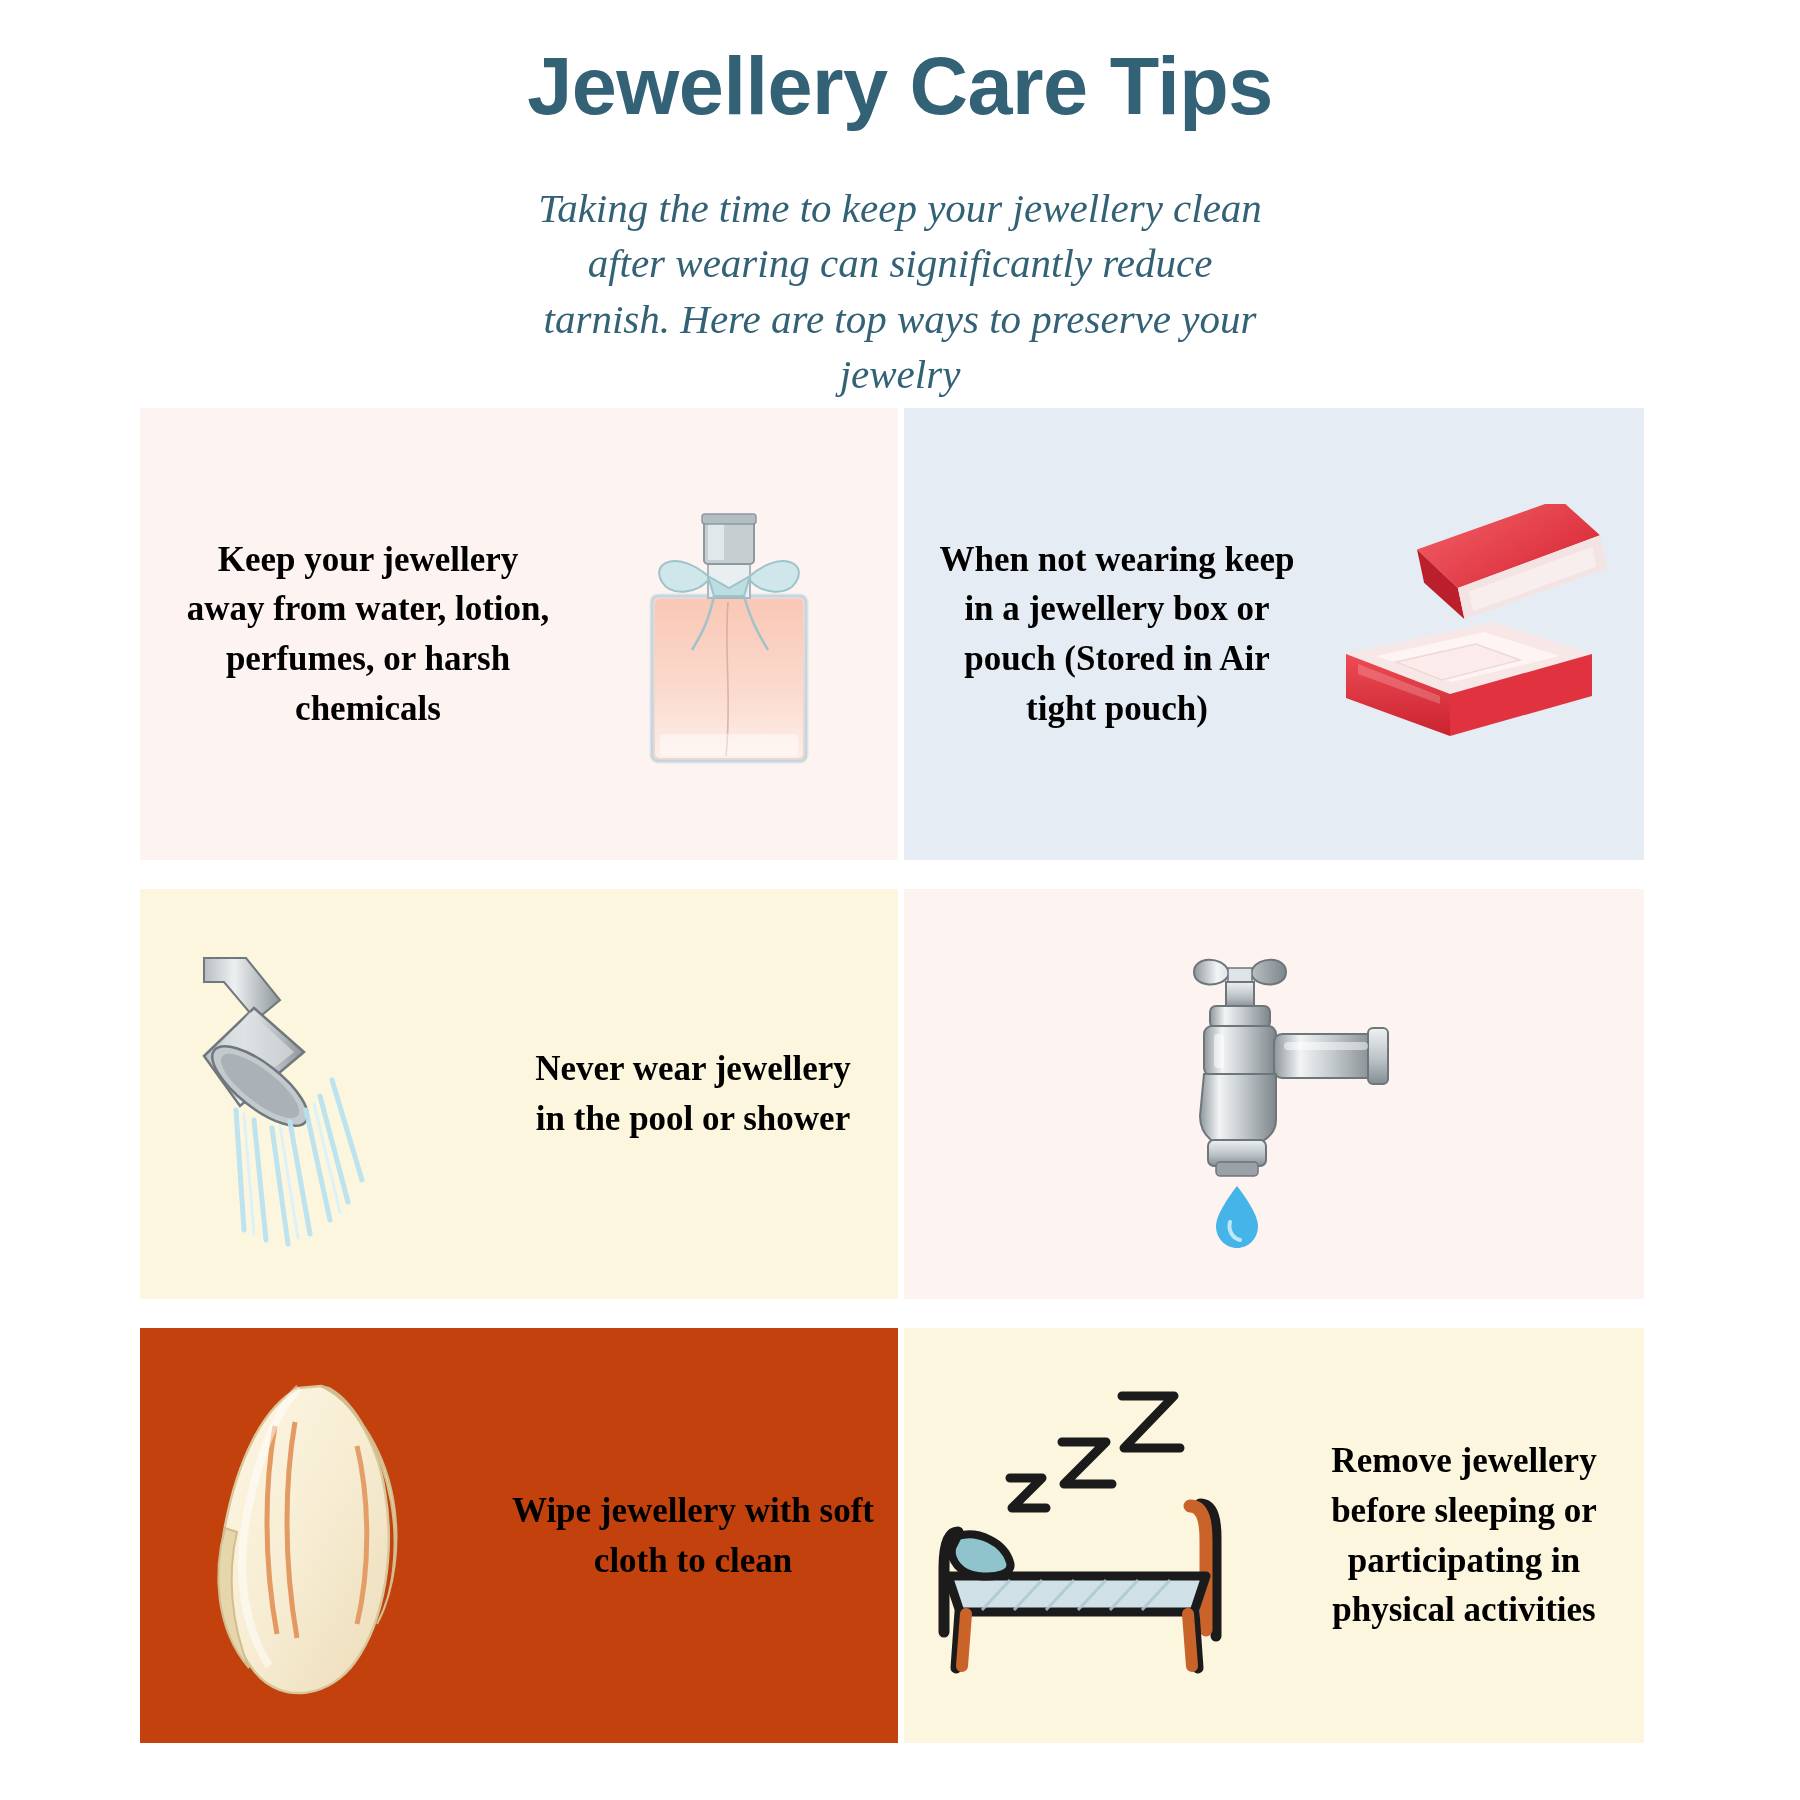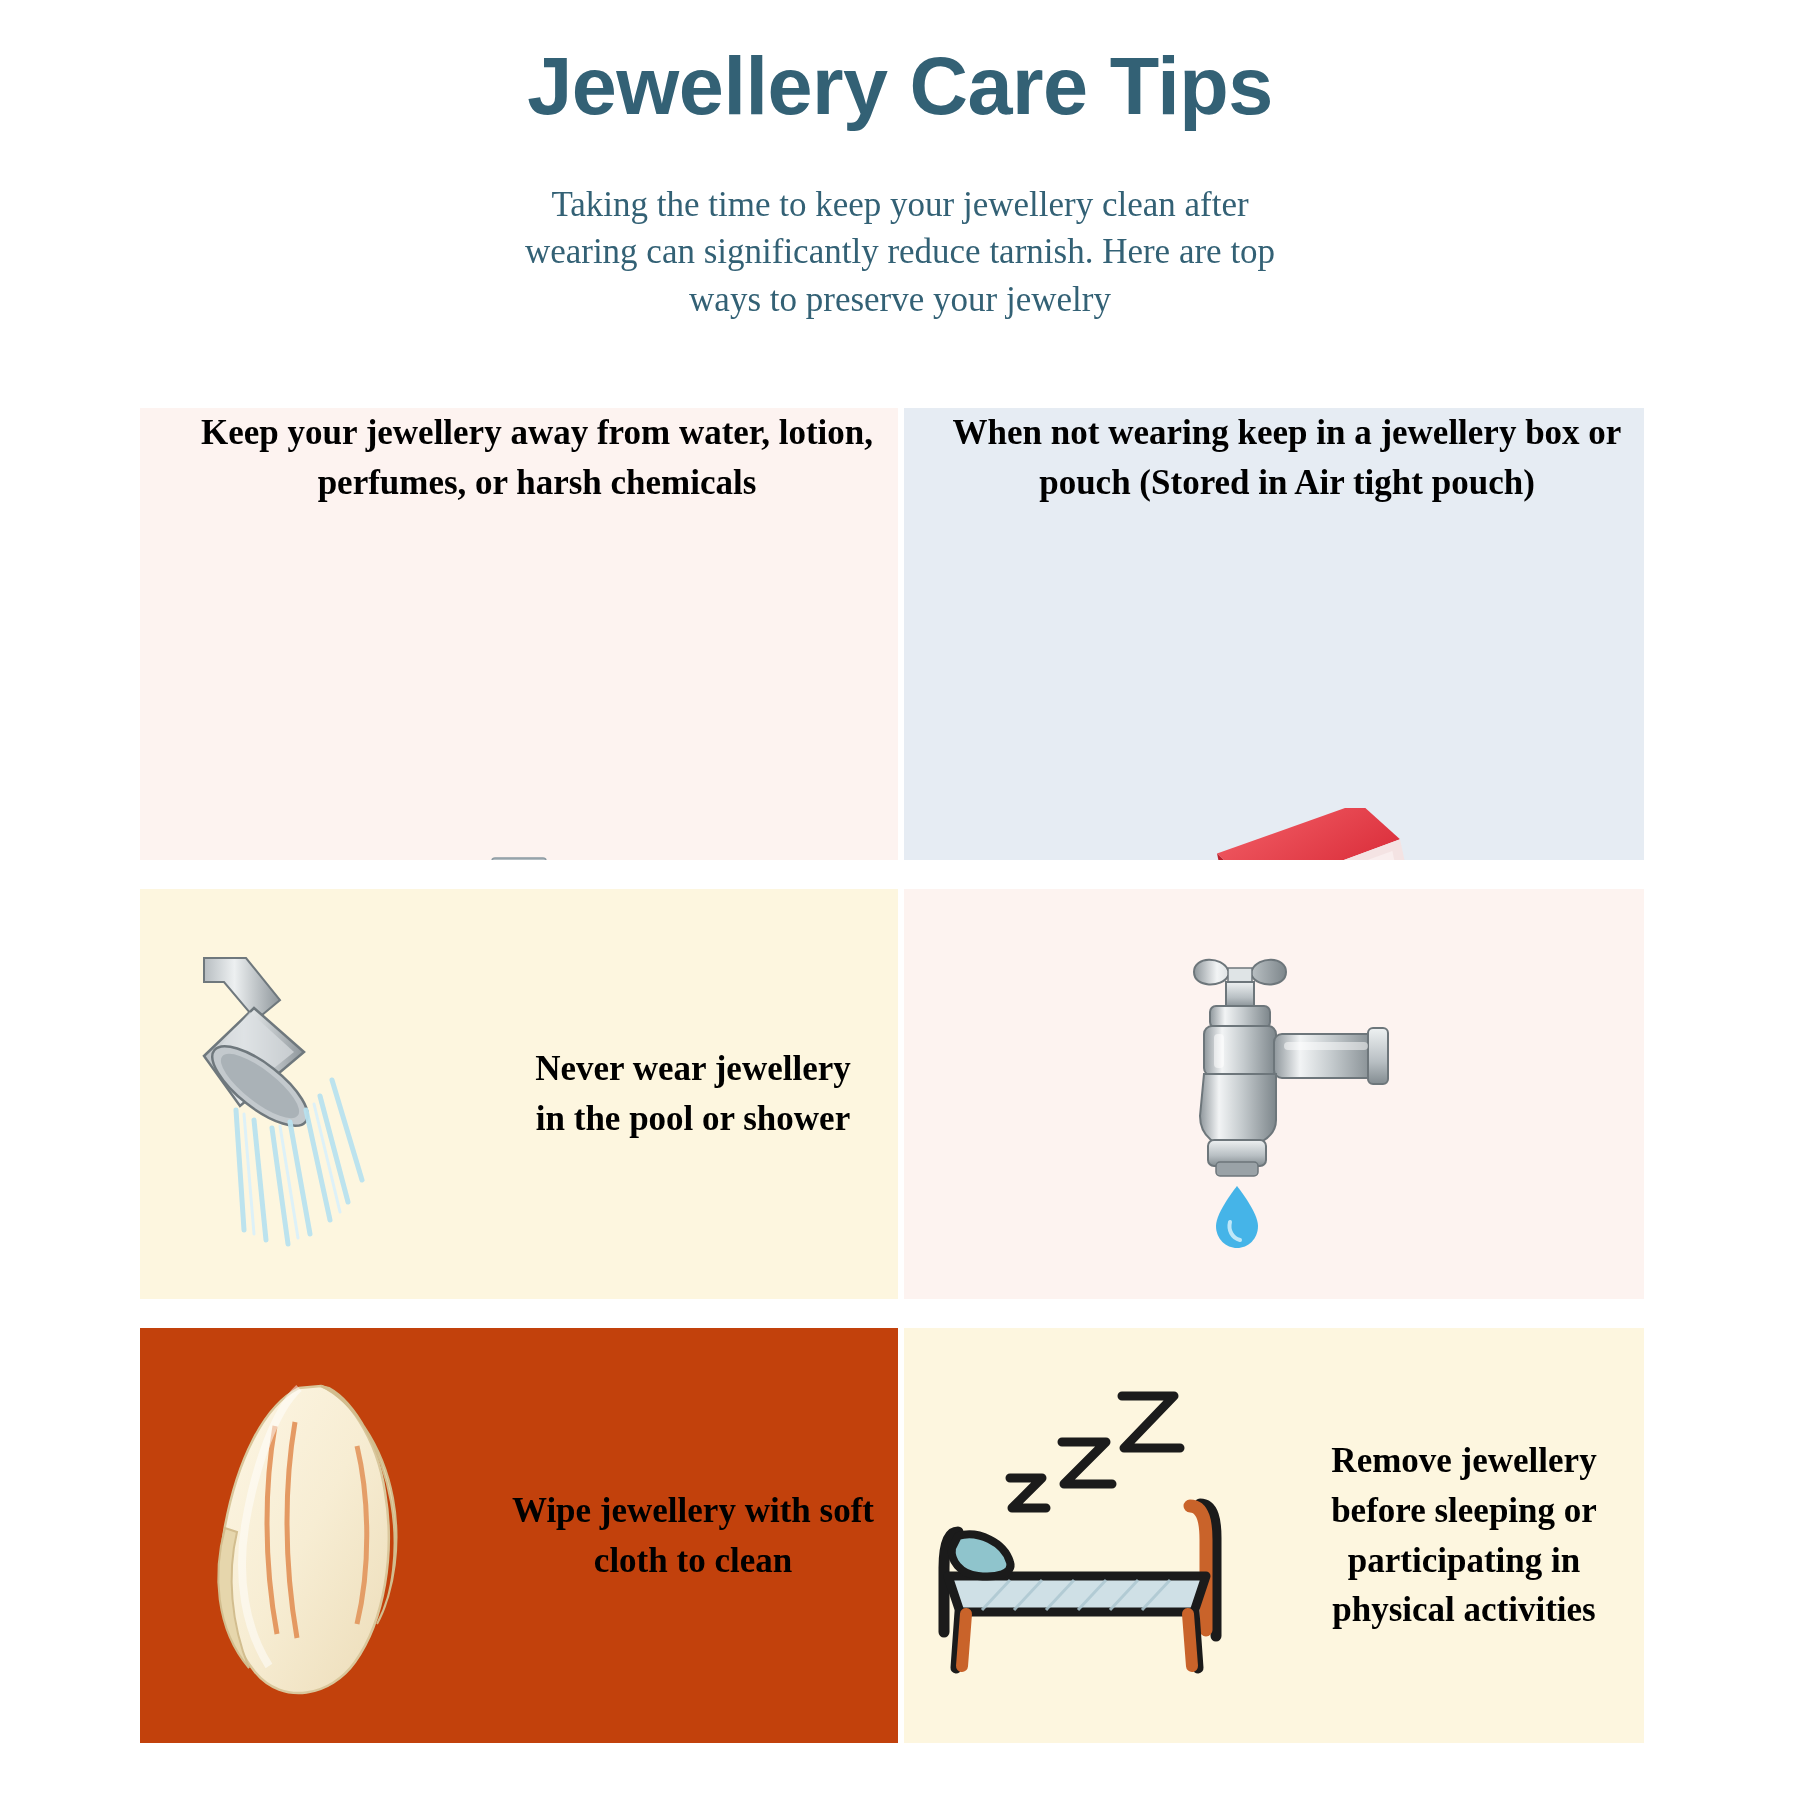--- a/index.html
+++ b/index.html
@@ -33,21 +33,22 @@
     font-weight: bold;
     font-size: 81px;
     line-height: 1.05;
     color: #336175;
     letter-spacing: -0.5px;
     margin: 12px;
   }
 
   .page-subtitle {
     font-family: "Liberation Serif", "DejaVu Serif", serif;
-    font-size: 35px;
+    font-style: italic;
+    font-size: 41px;
     line-height: 1.35;
     color: #336175;
     width: 760px;
     margin: 52px auto 0 auto;
   }
 
   
   .grid {
     position: absolute;
     left: 140px;
@@ -61,21 +62,21 @@
   }
 
   .card {
     position: relative;
     display: flex;
     align-items: center;
     overflow: hidden;
     box-sizing: border-box;
   }
 
-  .card.text-left  { flex-direction: column; }
+  .card.text-left  { }
   .card.text-right { flex-direction: row-reverse; }
 
   .card-text {
     font-family: "Liberation Serif", "DejaVu Serif", serif;
     font-weight: bold;
     font-size: 35px;
     line-height: 1.42;
     color: #2f6073";
     color: #2f6073;
     text-align: center;

